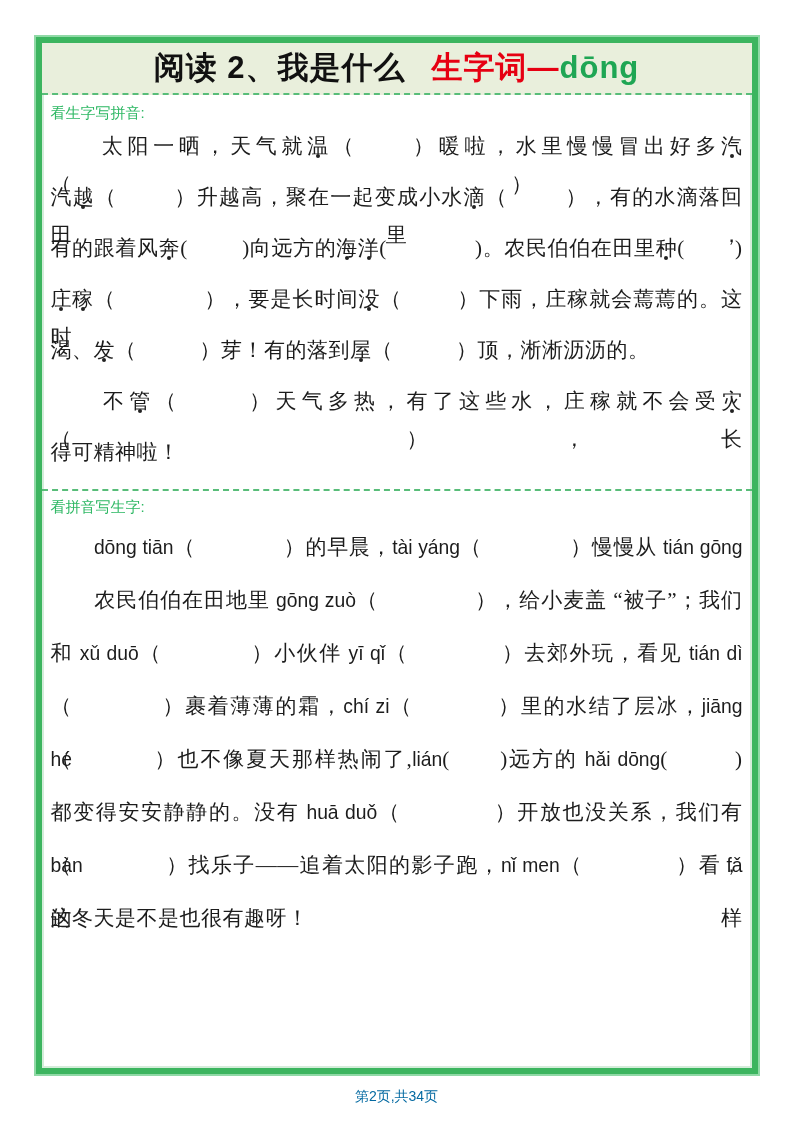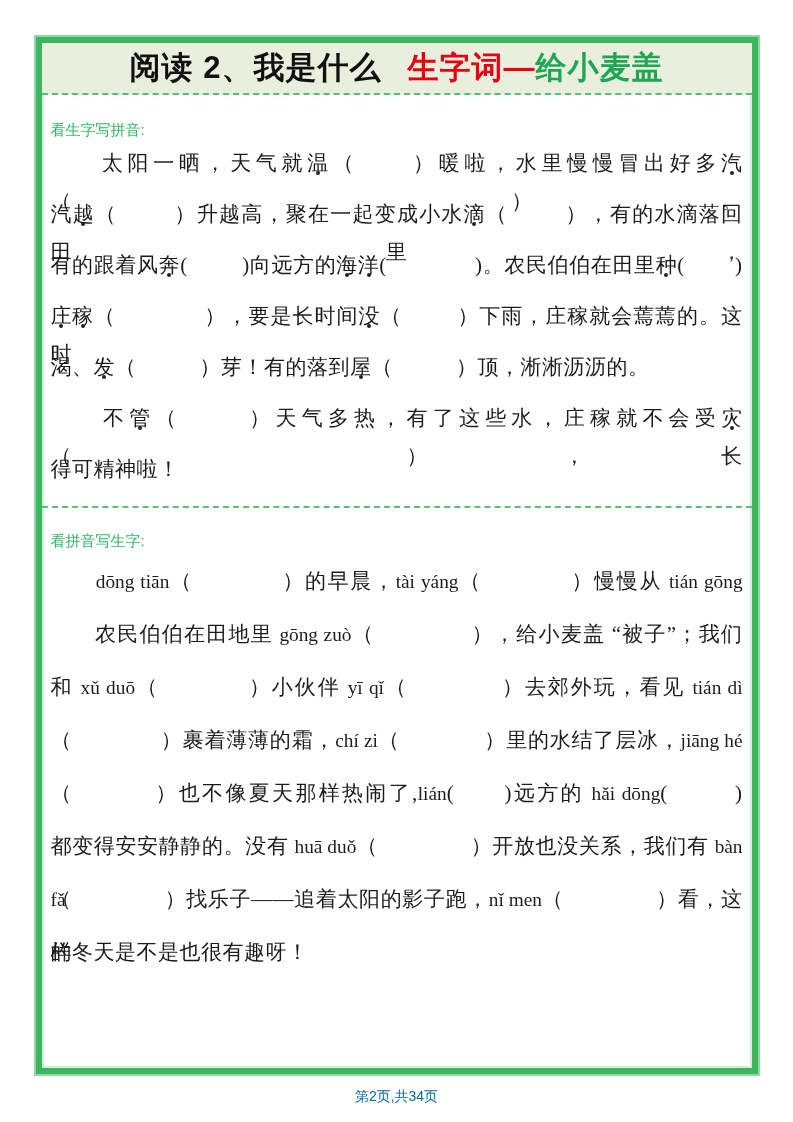--- a/index.html
+++ b/index.html
@@ -24,58 +24,58 @@
     font-family:"Liberation Sans","DejaVu Sans",sans-serif;
     font-weight:bold; font-size:31px; letter-spacing:1px;
   }
   .titlebar .t-black { color:#111111; margin-right:26px; }
   .titlebar .t-red   { color:var(--red,#e60012); }
   .titlebar .t-green { color:var(--green_text,#1fa654); }
   .content { flex:1 1 auto; padding:2px 9px 4px; }
   .sec-label {
     font-family:"Liberation Sans","DejaVu Sans",sans-serif;
     font-size:15px; color:var(--label_green,#2eb864);
-    margin:24px 0 2px 0;
+    margin:7px 0 2px 0;
   }
   .sep { border-top:2px dashed var(--dash,#58bd79); margin:5px -9px 0; }
   .para { margin-top:4px; }
   .para .line {
     font-size:21px; line-height:38px; height:51px;
     text-align:justify; text-align-last:justify;
     text-justify:inter-character;
     letter-spacing:0.5px;
   }
   .para.sec2 .line { line-height:53px; height:53px; }
   .para .line.end { text-align-last:left; }
   .dot { position:relative; display:inline-block; }
   .dot::after {
     content:""; position:absolute; left:50%; bottom:7px;
     width:4px; height:4px; border-radius:50%;
     background:#222; transform:translateX(-50%);
   }
   .py {
-    font-family:Liberation Serif, serif;
+    font-family:Liberation Sans, sans-serif;
     font-size:0.92em; letter-spacing:0;
   }
   .blank { white-space:nowrap; }
   .blank .gap { display:inline-block; height:1px; }
   .footer {
     margin-top:14px; text-align:center;
     font-family:"Liberation Sans","DejaVu Sans",sans-serif;
     font-size:14px; color:#0369a1;
   }
 </style>
 </head>
 <body>
 
 <div class="sheet">
   <div class="titlebar">
     <span class="t-black">阅读 2、我是什么</span>
     <span class="t-red">生字词—</span>
-    <span class="t-green">给小麦盖</span>
+    <span class="t-green">dōng</span>
   </div>
   <div class="content">
     <div class="sec-label">看生字写拼音:</div>
     <div class="para">
         <div class="line">　　太阳一晒，天气就<span class="dot">温</span><span class="blank">（<span class="gap" style="width: 2.4em;"></span>）</span>暖啦，水里慢慢冒出好多<span class="dot">汽</span><span class="blank">（<span class="gap" style="width: 3em;"></span>）</span>。</div>
         <div class="line">汽<span class="dot">越</span><span class="blank">（<span class="gap" style="width: 2.7em;"></span>）</span>升越高，聚在一起变成小水<span class="dot">滴</span><span class="blank">（<span class="gap" style="width: 2.7em;"></span>）</span>，有的水滴落回田里，</div>
         <div class="line">有的跟着风<span class="dot">奔</span><span class="blank">(<span class="gap" style="width: 2.6em;"></span>)</span>向远方的<span class="dot">海</span><span class="dot">洋</span><span class="blank">(<span class="gap" style="width: 4.2em;"></span>)</span>。农民伯伯在田里<span class="dot">种</span><span class="blank">(<span class="gap" style="width: 2.4em;"></span>)</span></div>
         <div class="line"><span class="dot">庄</span><span class="dot">稼</span><span class="blank">（<span class="gap" style="width: 4.2em;"></span>）</span>，要是长时间<span class="dot">没</span><span class="blank">（<span class="gap" style="width: 2.6em;"></span>）</span>下雨，庄稼就会蔫蔫的。这时</div>
         <div class="line end">渴、<span class="dot">发</span><span class="blank">（<span class="gap" style="width: 3em;"></span>）</span>芽！有的落到<span class="dot">屋</span><span class="blank">（<span class="gap" style="width: 3em;"></span>）</span>顶，淅淅沥沥的。</div>
         <div class="line">　　不<span class="dot">管</span><span class="blank">（<span class="gap" style="width: 3em;"></span>）</span>天气多热，有了这些水，庄稼就不会受<span class="dot">灾</span><span class="blank">（<span class="gap" style="width: 3em;"></span>）</span>，长</div>

